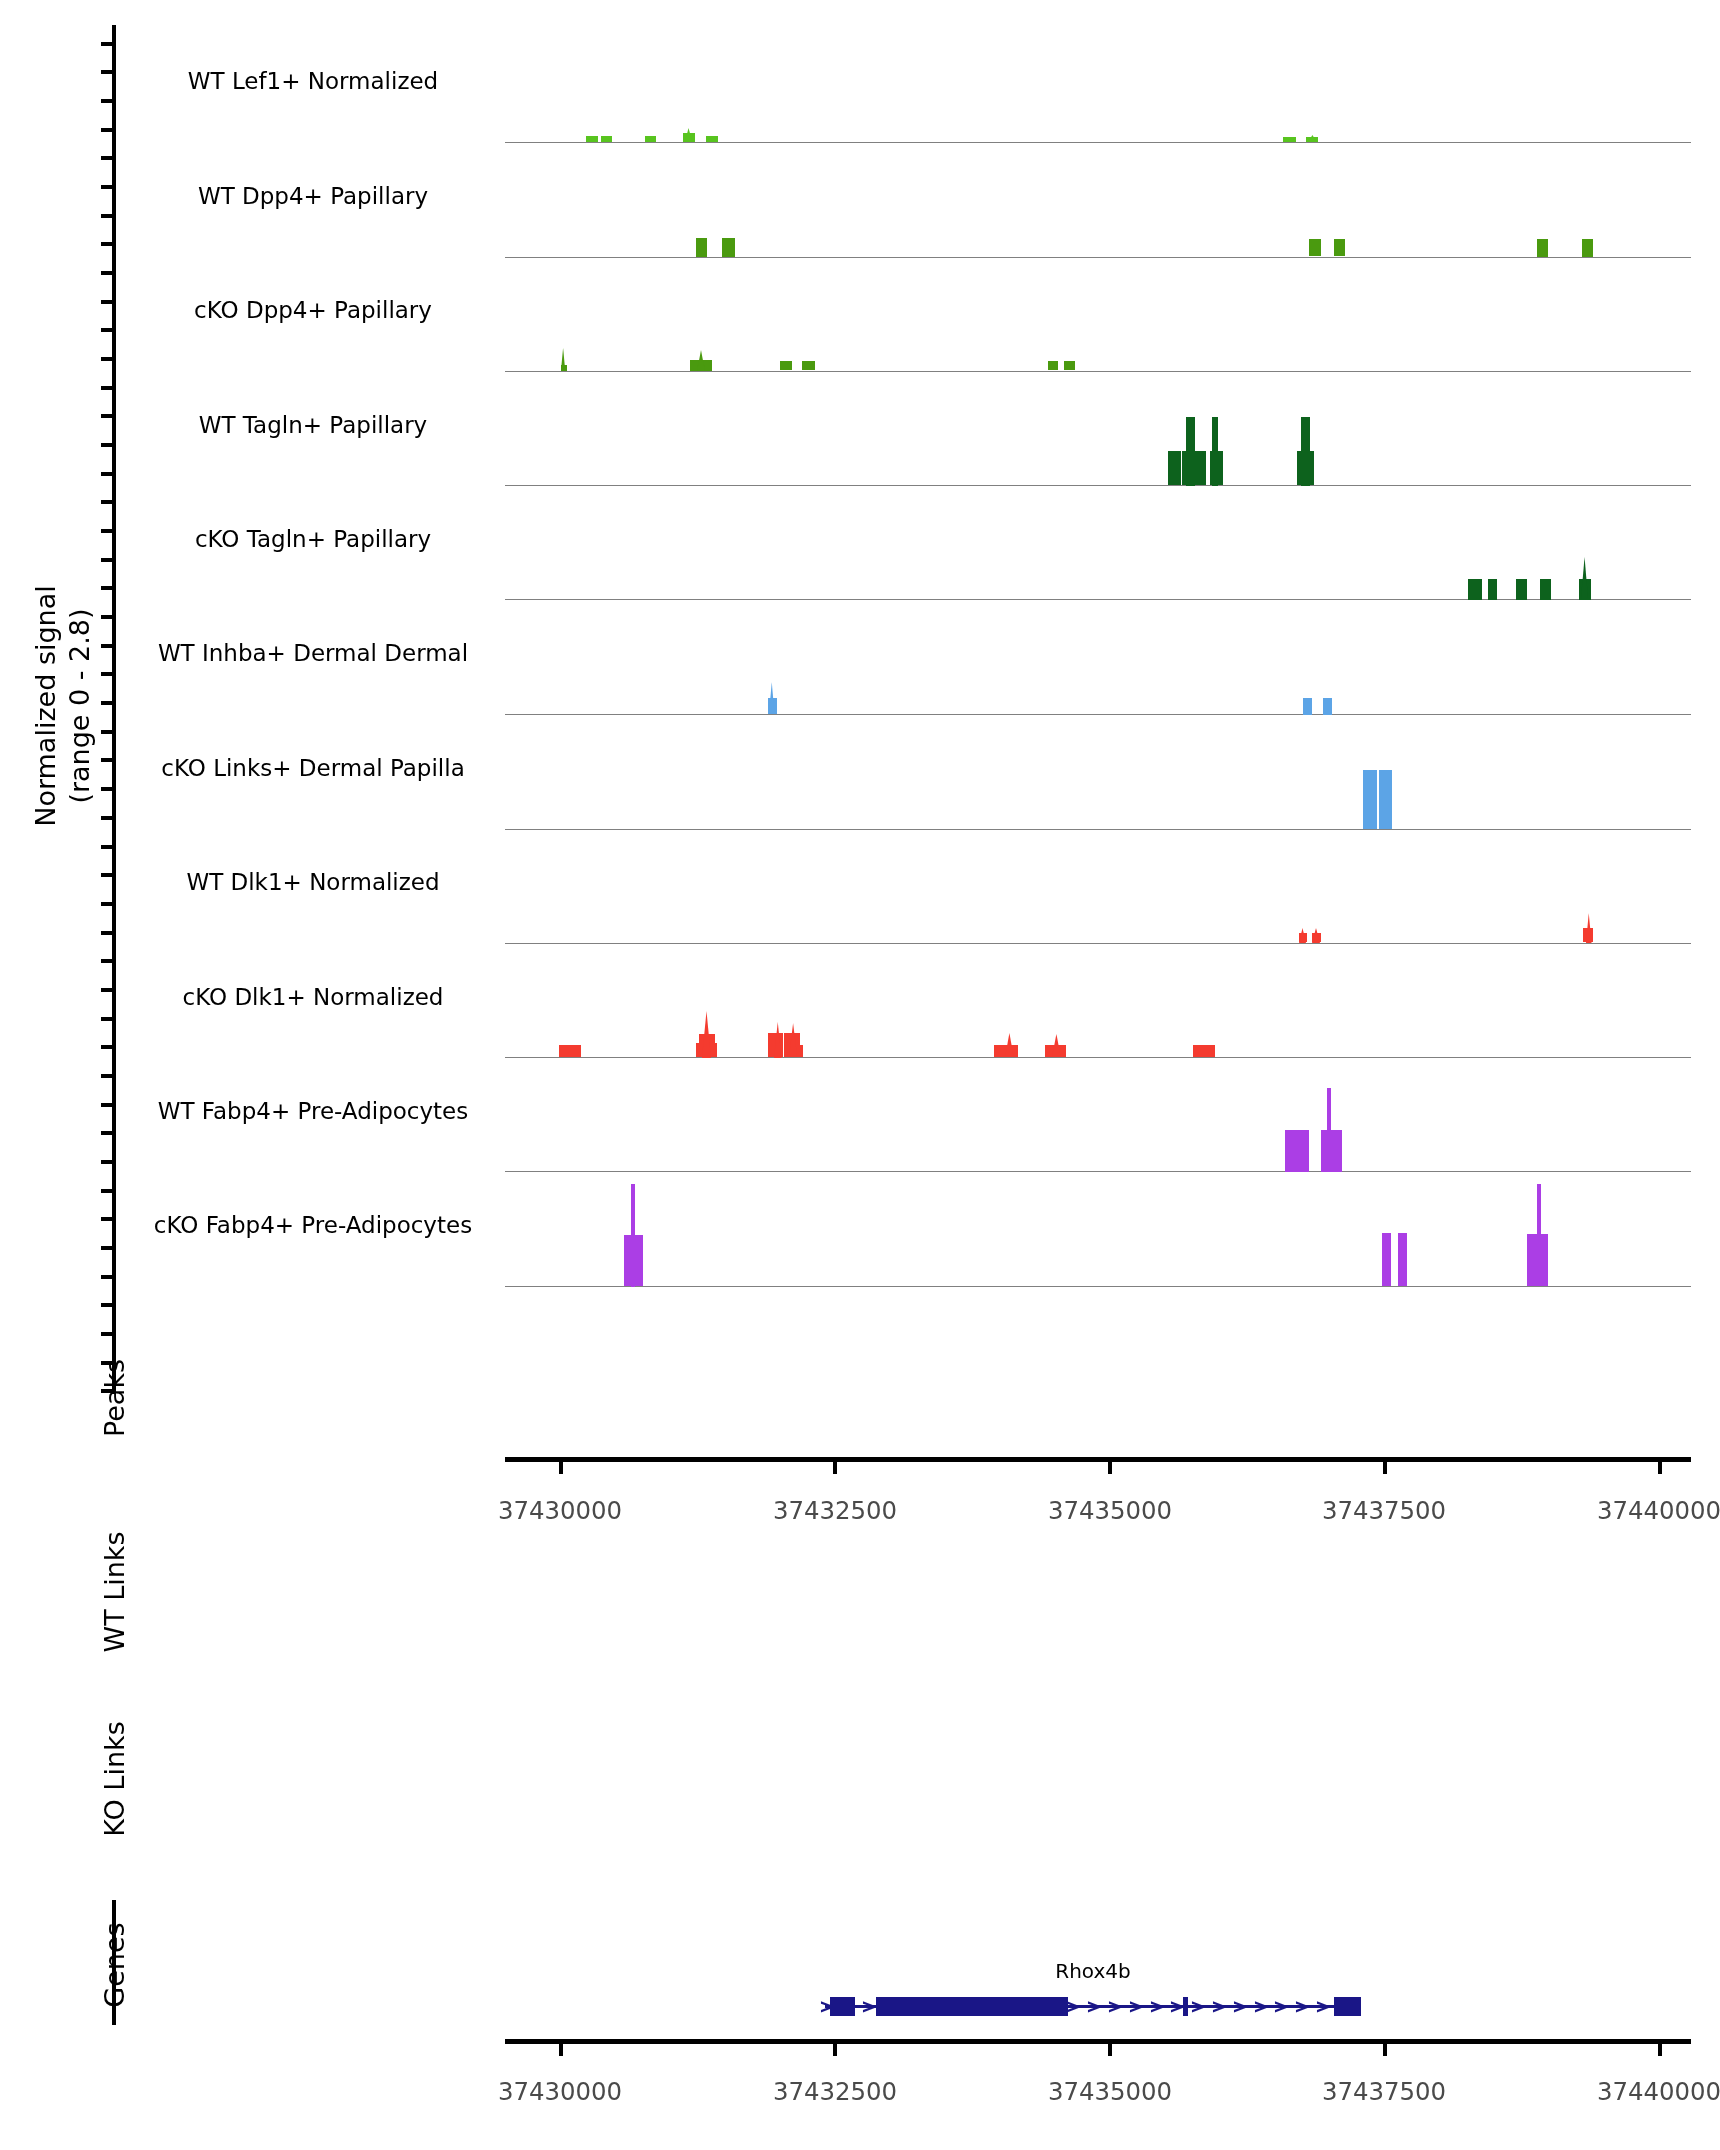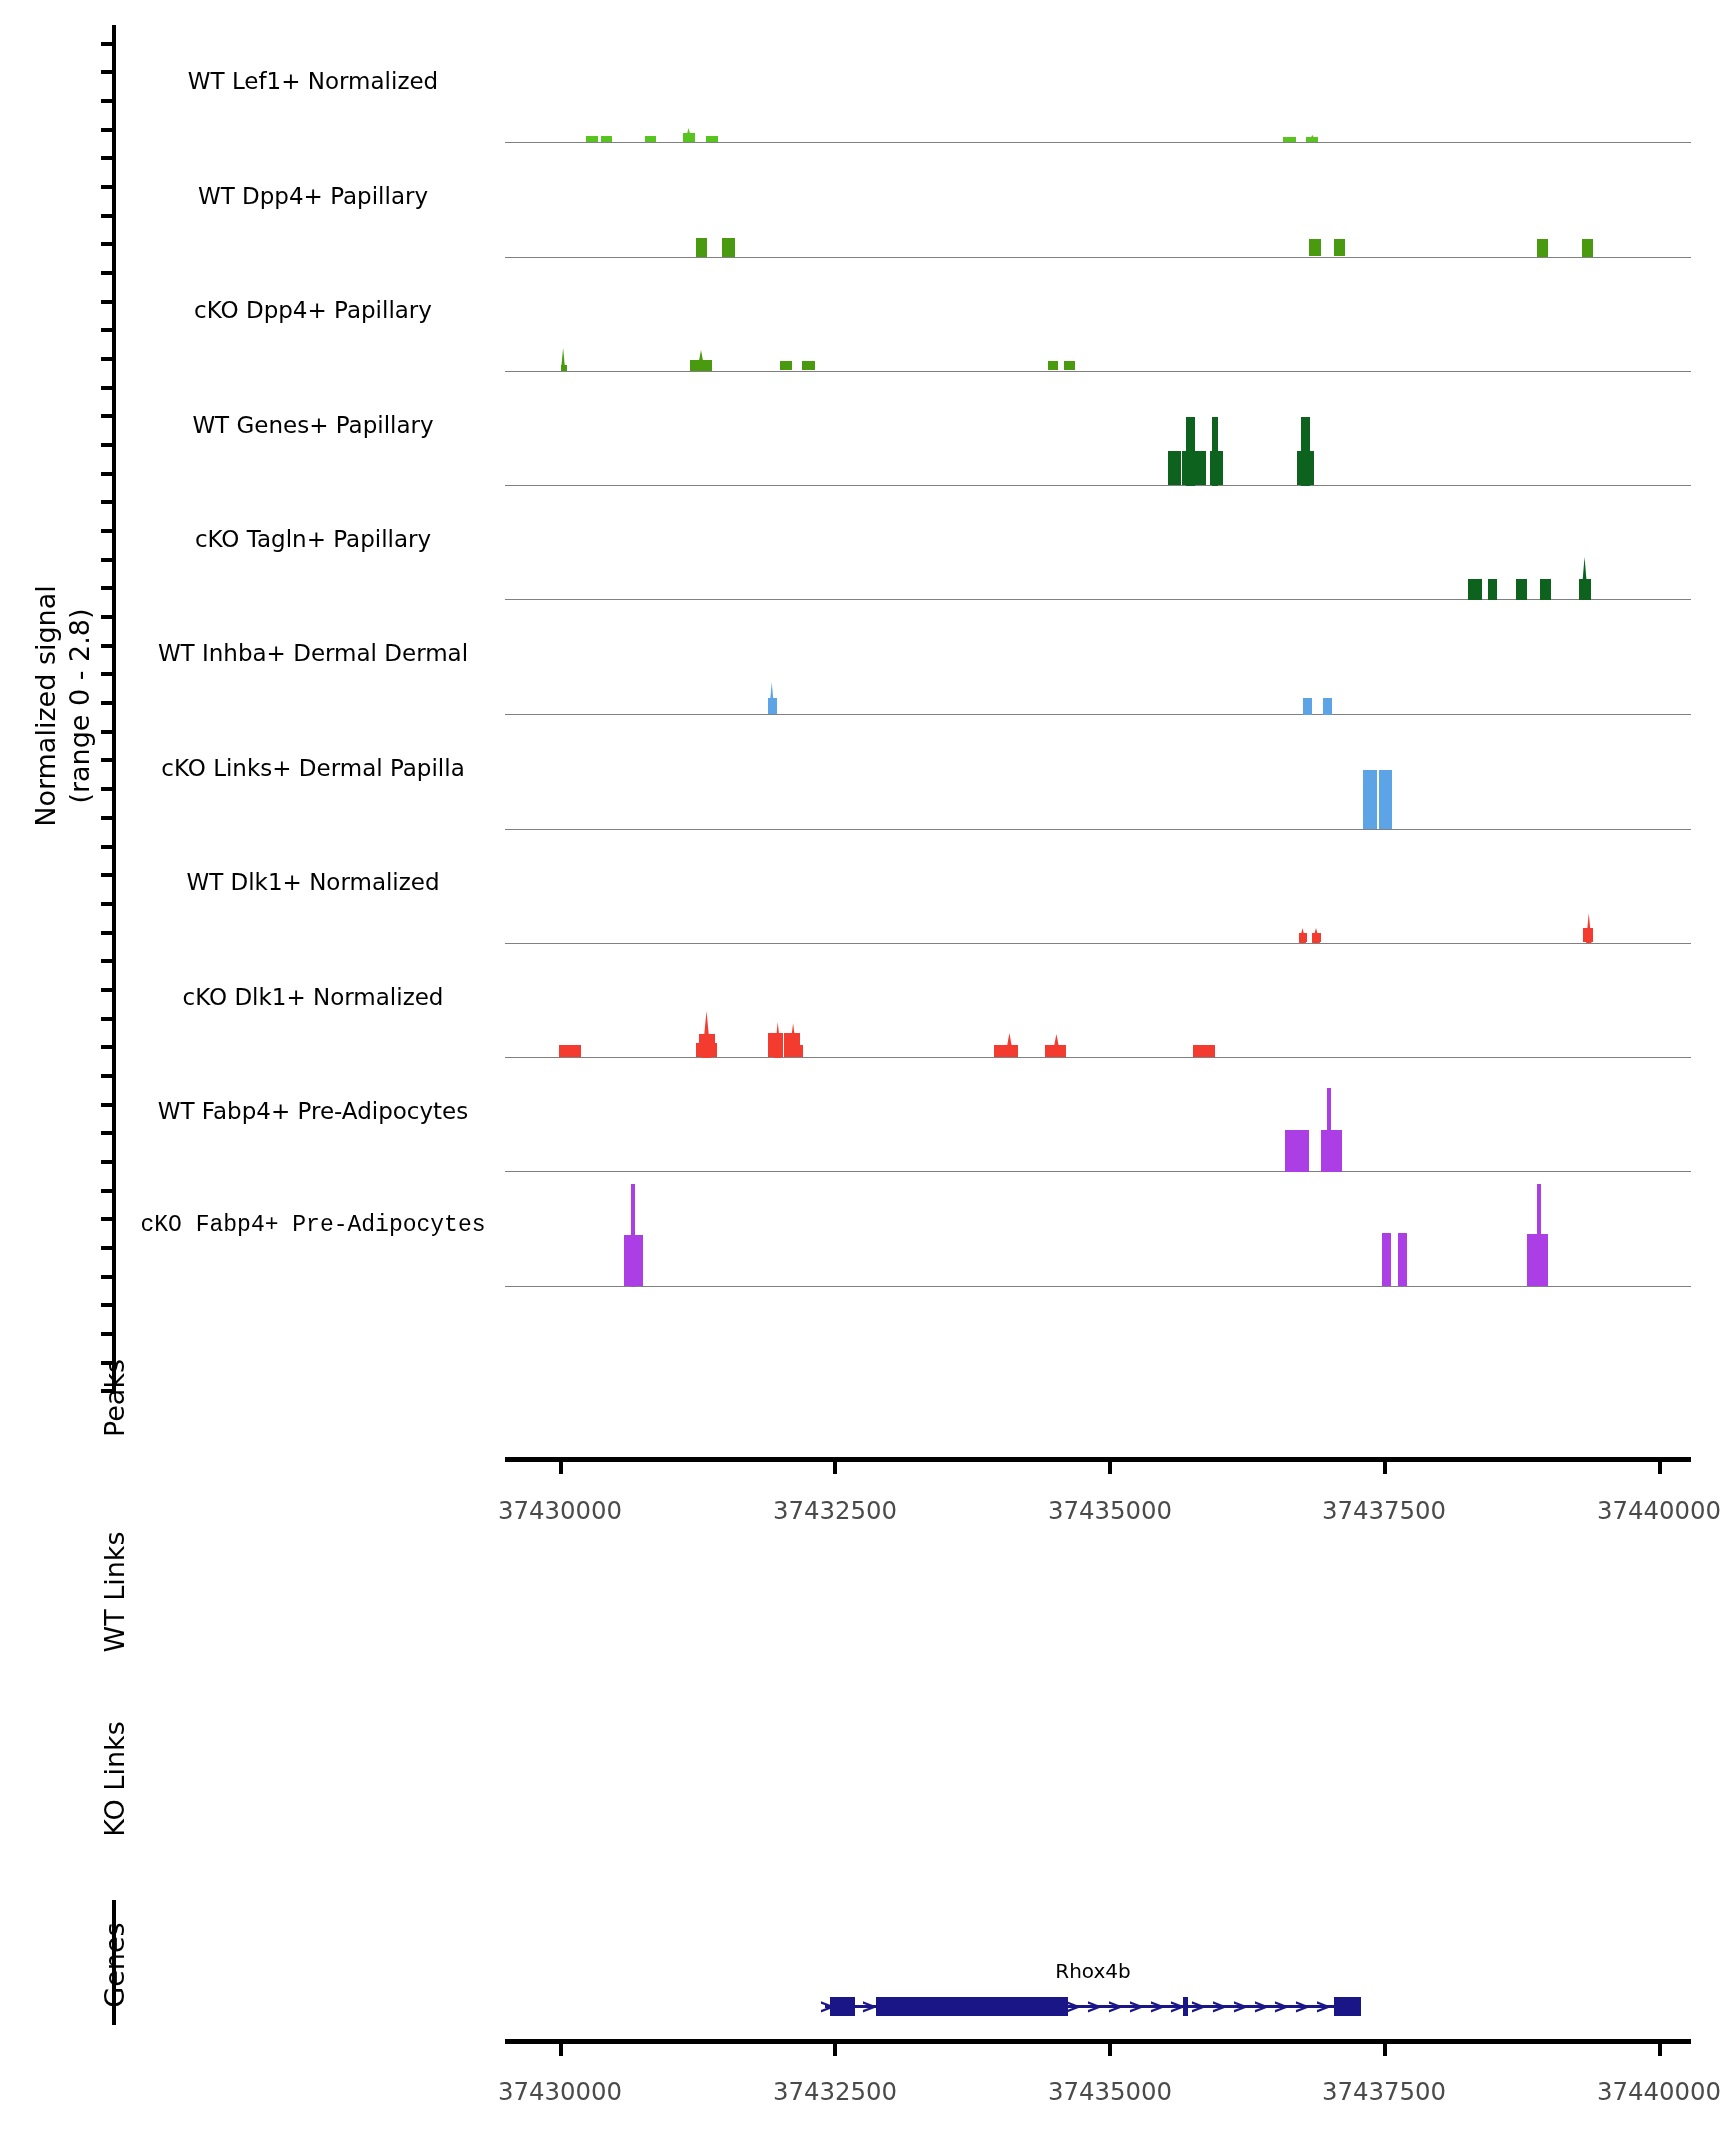--- a/index.html
+++ b/index.html
@@ -133,21 +133,21 @@
       <div class="track-label" style="left: 62px; top: 294px; position: absolute;">cKO Dpp4+ Papillary</div>
       <div class="baseline" style="left: 505px; top: 371px; width: 1186px; position: absolute; background: rgb(128, 128, 128);"></div>
       <div class="bar" style="left: 561px; top: 365px; width: 5.7px; height: 5.7px; background: rgb(74, 154, 15); position: absolute;"></div>
       <div class="bar tri" style="left: 561px; top: 348px; width: 4.2px; height: 22px; background: rgb(74, 154, 15); position: absolute;"></div>
       <div class="bar" style="left: 690px; top: 360px; width: 21.5px; height: 10.8px; background: rgb(74, 154, 15); position: absolute;"></div>
       <div class="bar tri" style="left: 697px; top: 350px; width: 8px; height: 21px; background: rgb(74, 154, 15); position: absolute;"></div>
       <div class="bar" style="left: 780px; top: 361px; width: 11.5px; height: 9.3px; background: rgb(74, 154, 15); position: absolute;"></div>
       <div class="bar" style="left: 802px; top: 361px; width: 13px; height: 9.3px; background: rgb(74, 154, 15); position: absolute;"></div>
       <div class="bar" style="left: 1048px; top: 361px; width: 10px; height: 9.3px; background: rgb(74, 154, 15); position: absolute;"></div>
       <div class="bar" style="left: 1064px; top: 361px; width: 10.8px; height: 9.3px; background: rgb(74, 154, 15); position: absolute;"></div>
-      <div class="track-label" style="left: 62px; top: 409px; position: absolute;">WT Genes+ Papillary</div>
+      <div class="track-label" style="left: 62px; top: 409px; position: absolute;">WT Tagln+ Papillary</div>
       <div class="baseline" style="left: 505px; top: 485px; width: 1186px; position: absolute; background: rgb(128, 128, 128);"></div>
       <div class="bar" style="left: 1168px; top: 451px; width: 13px; height: 34px; background: rgb(13, 98, 29); position: absolute;"></div>
       <div class="bar" style="left: 1182px; top: 451px; width: 24.4px; height: 34px; background: rgb(13, 98, 29); position: absolute;"></div>
       <div class="bar" style="left: 1186px; top: 417px; width: 8.6px; height: 69px; background: rgb(13, 98, 29); position: absolute;"></div>
       <div class="bar" style="left: 1210px; top: 451px; width: 13px; height: 34px; background: rgb(13, 98, 29); position: absolute;"></div>
       <div class="bar" style="left: 1212px; top: 417px; width: 6.4px; height: 69px; background: rgb(13, 98, 29); position: absolute;"></div>
       <div class="bar" style="left: 1297px; top: 451px; width: 17.3px; height: 34px; background: rgb(13, 98, 29); position: absolute;"></div>
       <div class="bar" style="left: 1301px; top: 417px; width: 9.2px; height: 69px; background: rgb(13, 98, 29); position: absolute;"></div>
       <div class="track-label" style="left: 62px; top: 523px; position: absolute;">cKO Tagln+ Papillary</div>
       <div class="baseline" style="left: 505px; top: 599px; width: 1186px; position: absolute; background: rgb(128, 128, 128);"></div>
@@ -189,21 +189,21 @@
       <div class="bar" style="left: 994px; top: 1045px; width: 23.6px; height: 12.2px; background: rgb(244, 59, 47); position: absolute;"></div>
       <div class="bar tri" style="left: 1005px; top: 1033px; width: 8.8px; height: 24.4px; background: rgb(244, 59, 47); position: absolute;"></div>
       <div class="bar" style="left: 1045px; top: 1045px; width: 21.4px; height: 12.2px; background: rgb(244, 59, 47); position: absolute;"></div>
       <div class="bar tri" style="left: 1052px; top: 1034px; width: 8.8px; height: 23px; background: rgb(244, 59, 47); position: absolute;"></div>
       <div class="bar" style="left: 1193px; top: 1045px; width: 22px; height: 12.2px; background: rgb(244, 59, 47); position: absolute;"></div>
       <div class="track-label" style="left: 62px; top: 1095px; position: absolute;">WT Fabp4+ Pre-Adipocytes</div>
       <div class="baseline" style="left: 505px; top: 1171px; width: 1186px; position: absolute; background: rgb(128, 128, 128);"></div>
       <div class="bar" style="left: 1285px; top: 1130px; width: 24px; height: 42px; background: rgb(171, 62, 229); position: absolute;"></div>
       <div class="bar" style="left: 1321px; top: 1130px; width: 21.4px; height: 42px; background: rgb(171, 62, 229); position: absolute;"></div>
       <div class="bar" style="left: 1327px; top: 1088px; width: 3.5px; height: 83px; background: rgb(171, 62, 229); position: absolute;"></div>
-      <div class="track-label" style="left: 62px; top: 1209px; position: absolute; font-family: Liberation Mono, monospace;">cKO Fabp4+ Pre-Adipocytes</div>
+      <div class="track-label" style="left: 62px; top: 1209px; position: absolute;">cKO Fabp4+ Pre-Adipocytes</div>
       <div class="baseline" style="left: 505px; top: 1286px; width: 1186px; position: absolute; background: rgb(128, 128, 128);"></div>
       <div class="bar" style="left: 624px; top: 1235px; width: 19.3px; height: 51px; background: rgb(171, 62, 229); position: absolute;"></div>
       <div class="bar" style="left: 631px; top: 1184px; width: 4.4px; height: 103px; background: rgb(171, 62, 229); position: absolute;"></div>
       <div class="bar" style="left: 1382px; top: 1233px; width: 8.7px; height: 53px; background: rgb(171, 62, 229); position: absolute;"></div>
       <div class="bar" style="left: 1398px; top: 1233px; width: 9.3px; height: 53px; background: rgb(171, 62, 229); position: absolute;"></div>
       <div class="bar" style="left: 1527px; top: 1234px; width: 21.4px; height: 52px; background: rgb(171, 62, 229); position: absolute;"></div>
       <div class="bar" style="left: 1537px; top: 1184px; width: 4.4px; height: 102px; background: rgb(171, 62, 229); position: absolute;"></div>
     </div>
 
   <div class="vcenter" style="left:114px;top:1398px;">

